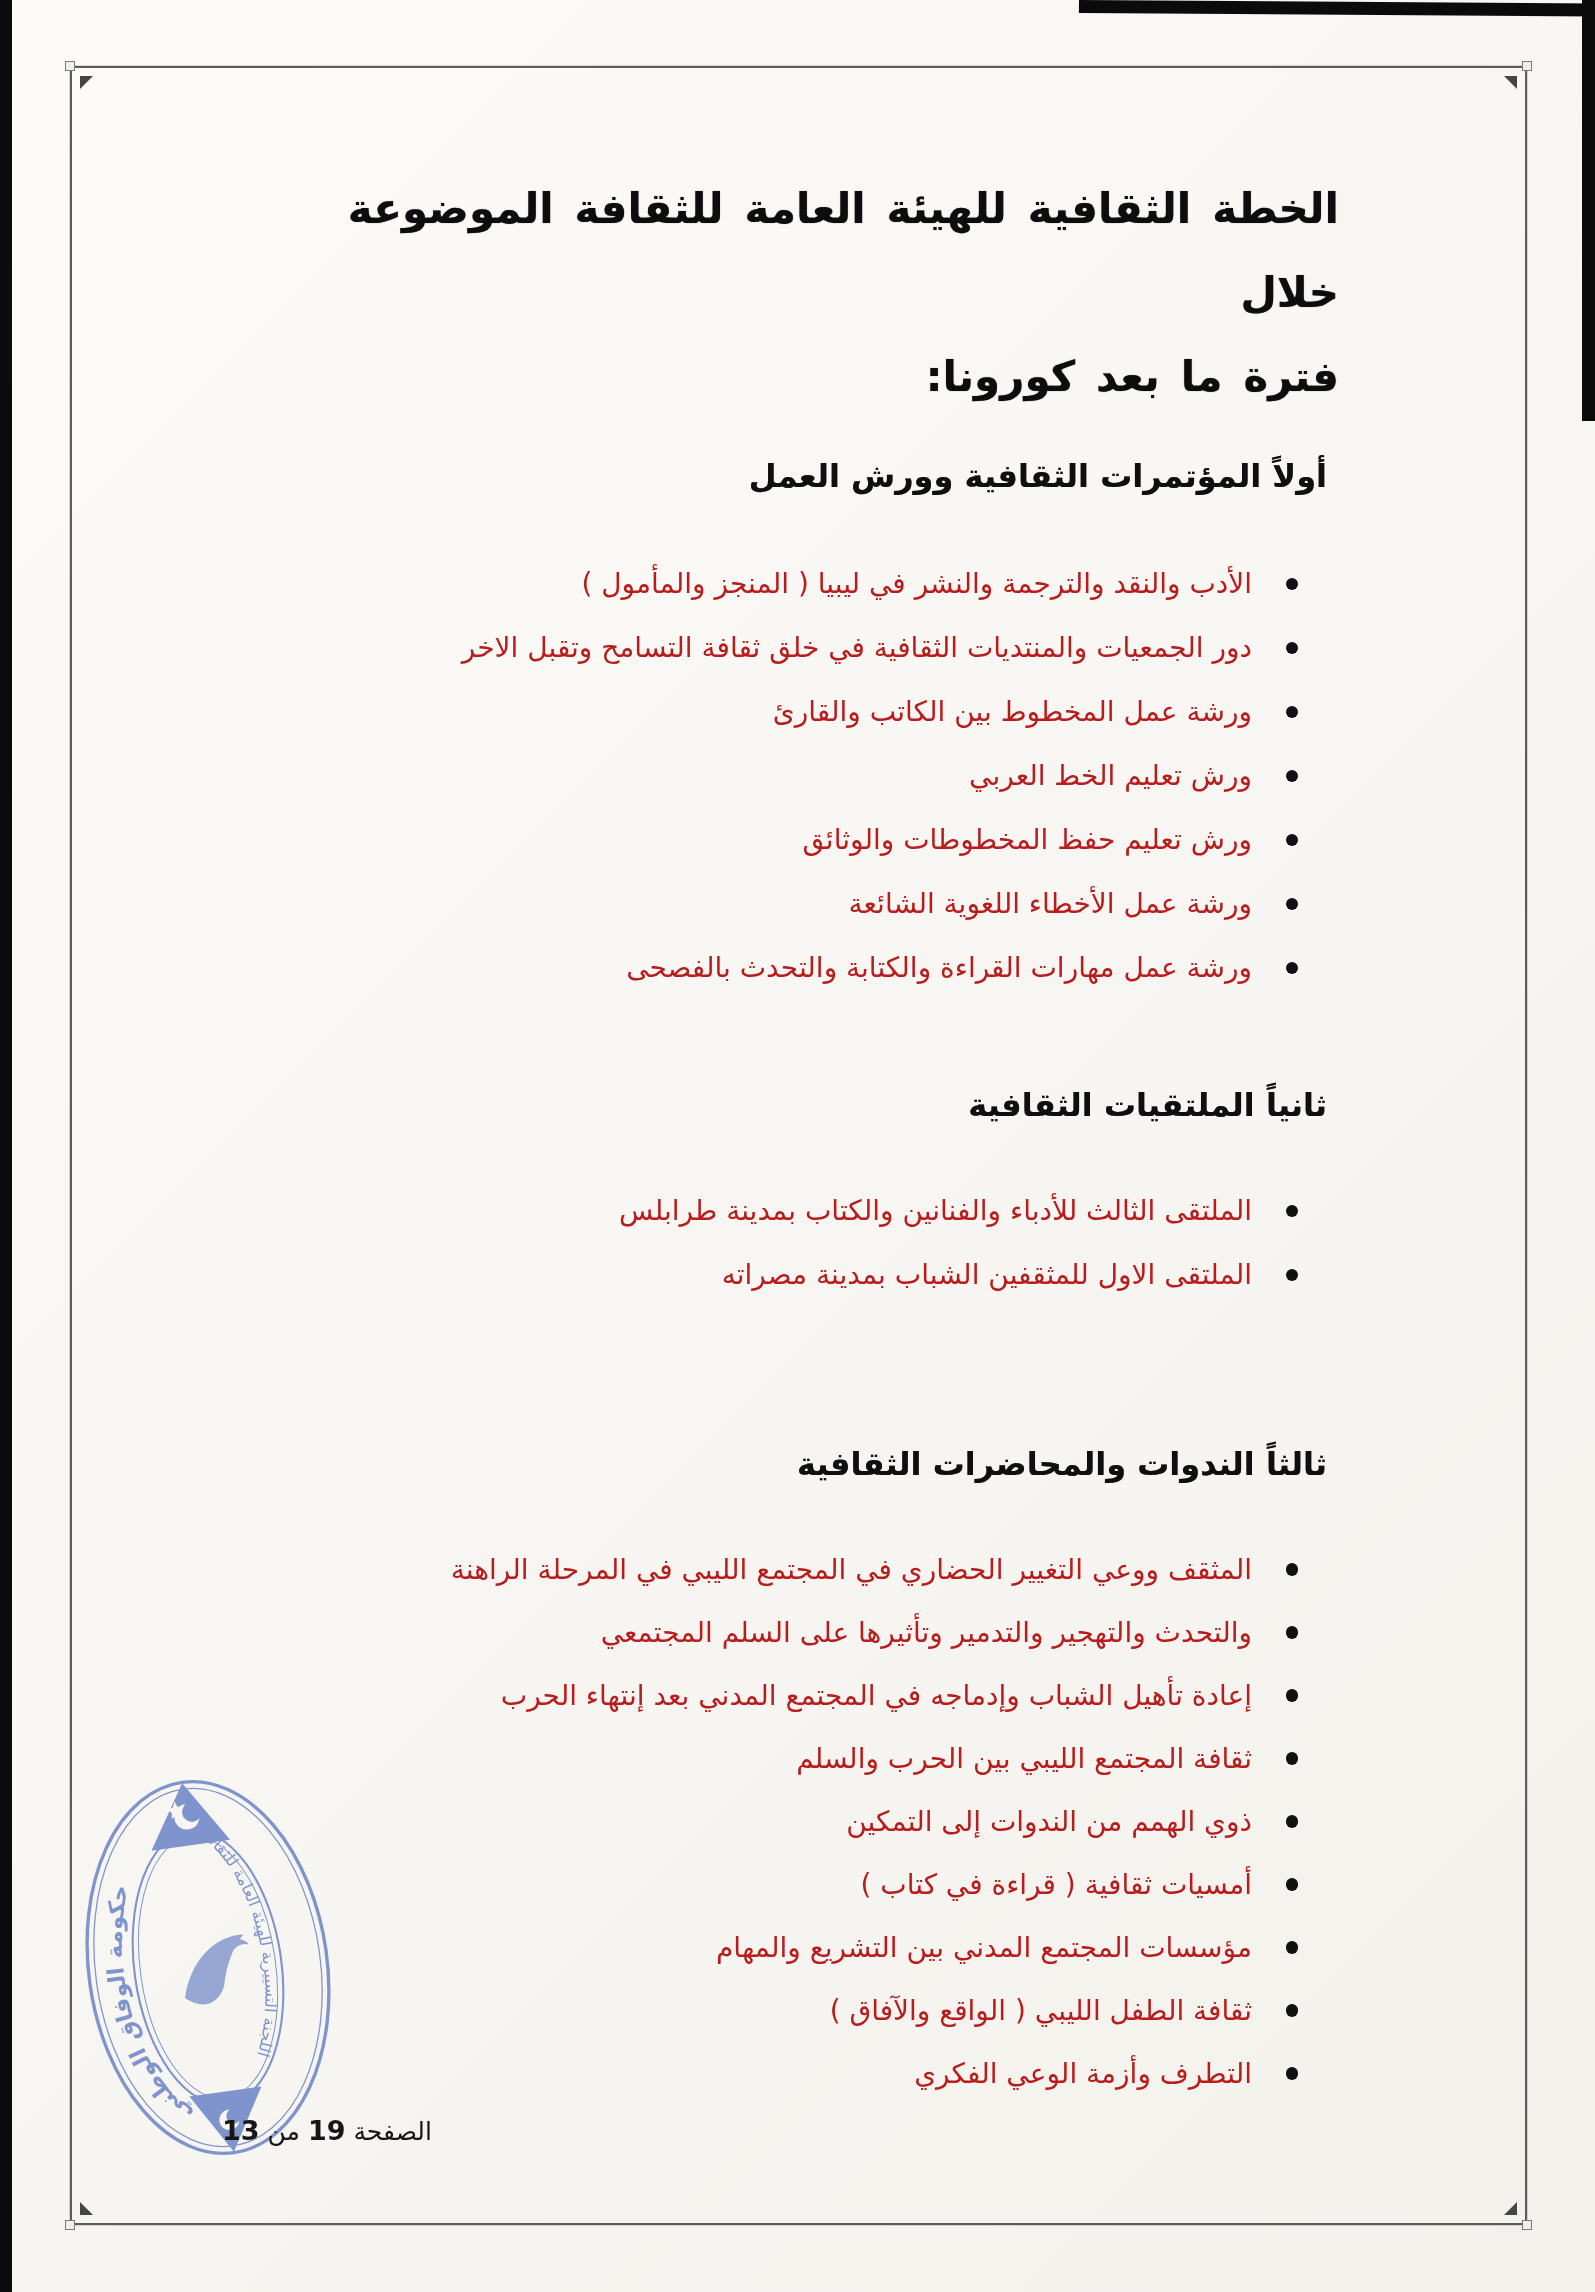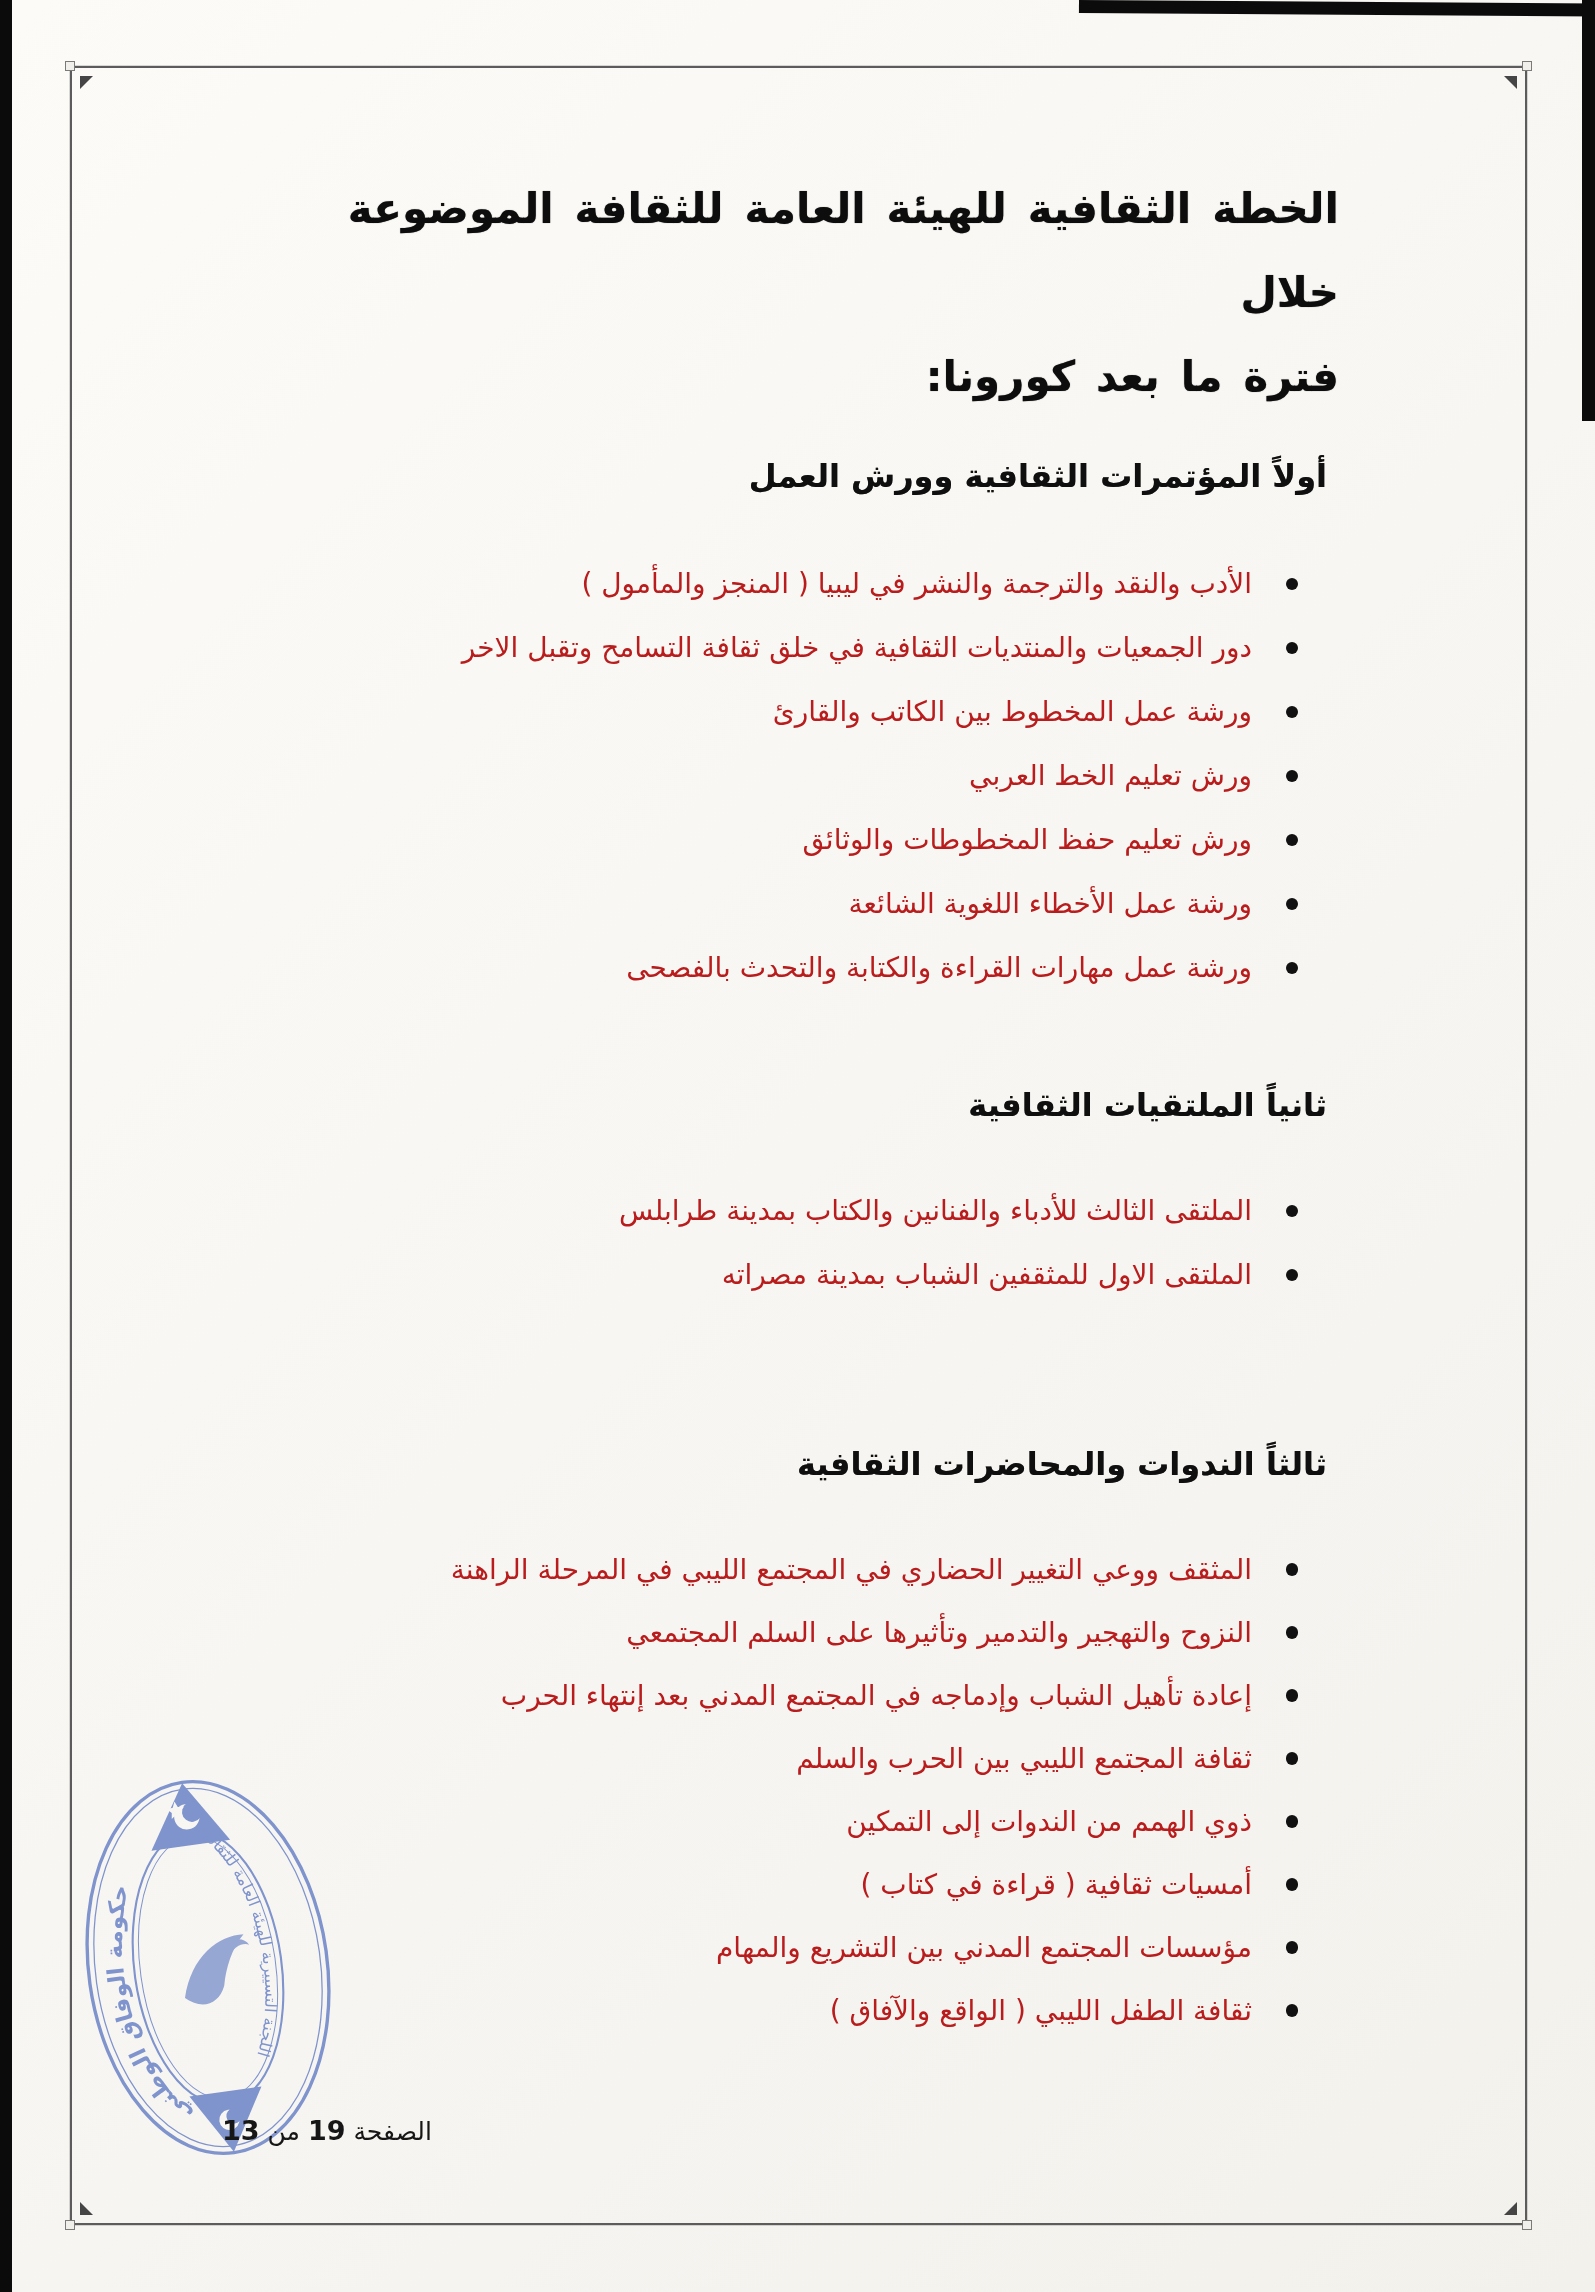--- a/index.html
+++ b/index.html
@@ -103,27 +103,28 @@
 
   <h2 class="sec" id="sec2">ثانياً الملتقيات الثقافية</h2>
   <ul class="blist" id="list2">
     <li>الملتقى الثالث للأدباء والفنانين والكتاب بمدينة طرابلس</li>
     <li>الملتقى الاول للمثقفين الشباب بمدينة مصراته</li>
   </ul>
 
   <h2 class="sec" id="sec3">ثالثاً الندوات والمحاضرات الثقافية</h2>
   <ul class="blist" id="list3">
     <li>المثقف ووعي التغيير الحضاري في المجتمع الليبي في المرحلة الراهنة</li>
-    <li>النزوح والتهجير والتدمير وتأثيرها على السلم المجتمعي</li>
+    <li>والتحدث والتهجير والتدمير وتأثيرها على السلم المجتمعي</li>
     <li>إعادة تأهيل الشباب وإدماجه في المجتمع المدني بعد إنتهاء الحرب</li>
     <li>ثقافة المجتمع الليبي بين الحرب والسلم</li>
     <li>ذوي الهمم من الندوات إلى التمكين</li>
     <li>أمسيات ثقافية ( قراءة في كتاب )</li>
     <li>مؤسسات المجتمع المدني بين التشريع والمهام</li>
     <li>ثقافة الطفل الليبي ( الواقع والآفاق )</li>
+    <li>التطرف وأزمة الوعي الفكري</li>
   </ul>
 </div>
 
 <svg class="stamp" viewBox="0 0 300 460">
   <g fill="none" stroke="#6f87c9">
     <ellipse cx="150" cy="230" rx="141" ry="221" stroke-width="4"></ellipse>
     <ellipse cx="150" cy="230" rx="133" ry="213" stroke-width="1.5"></ellipse>
     <ellipse cx="150" cy="230" rx="87" ry="163" stroke-width="2.5"></ellipse>
     <ellipse cx="150" cy="230" rx="80" ry="156" stroke-width="1.2"></ellipse>
   </g>

